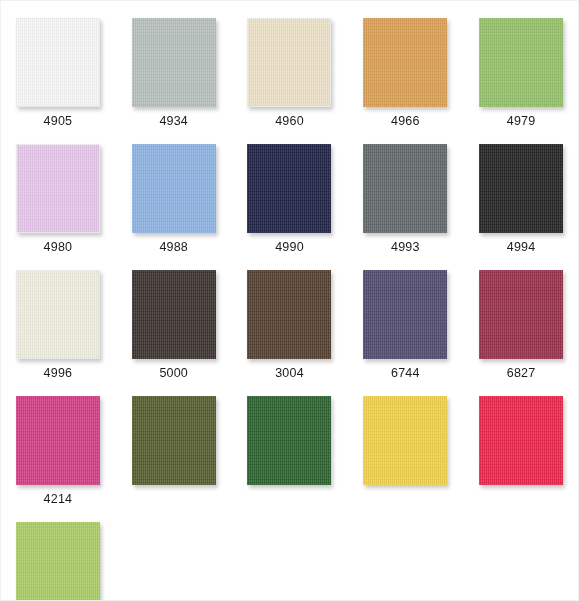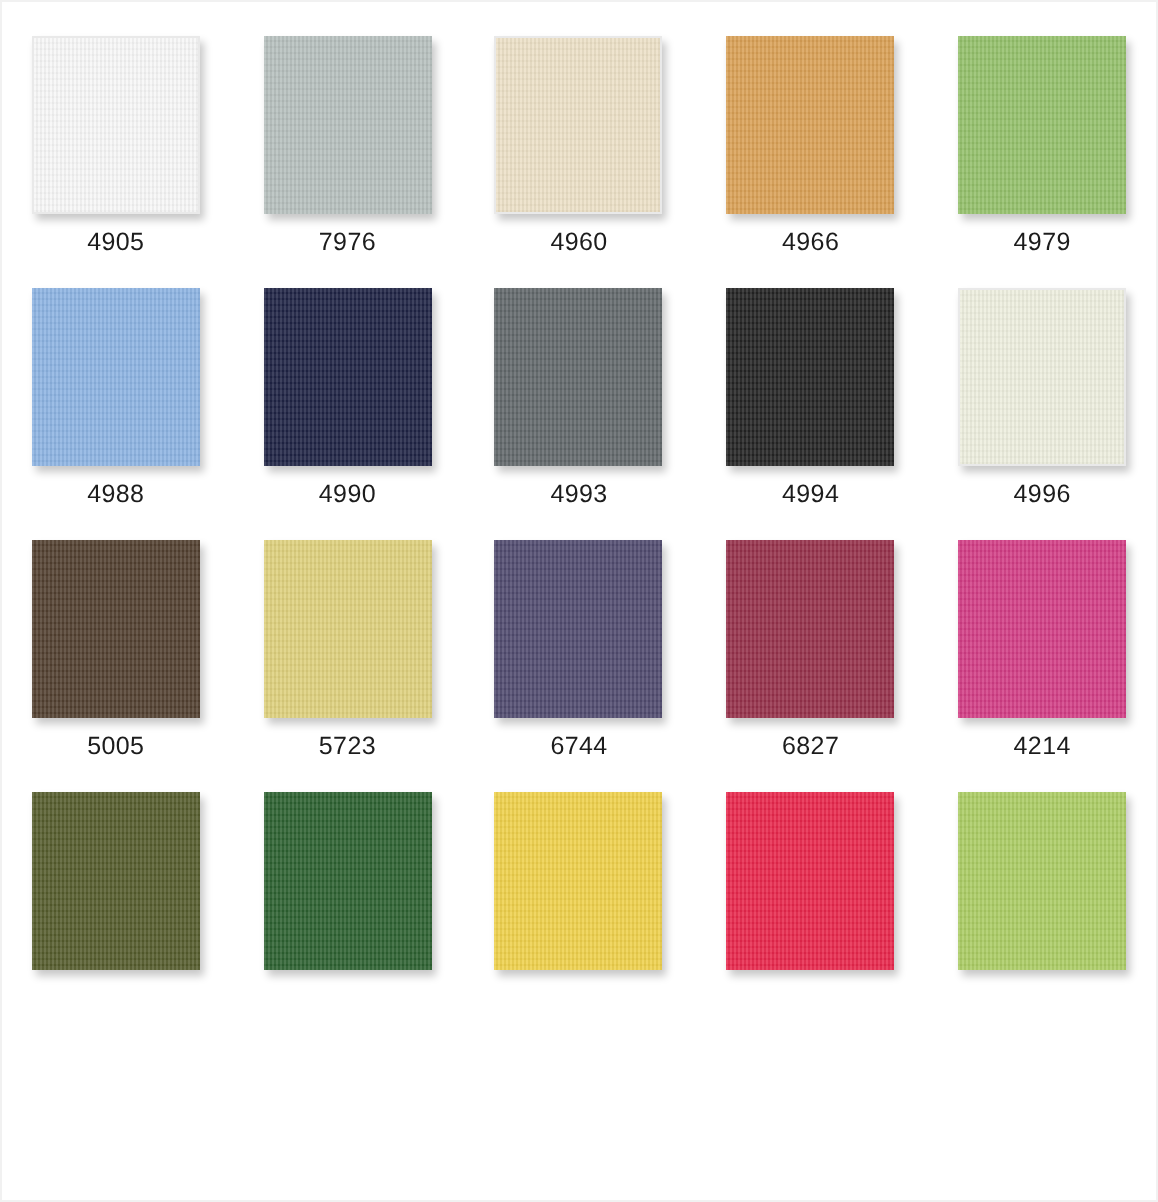--- a/index.html
+++ b/index.html
@@ -110,21 +110,21 @@
       <div class="cell">
         <div class="chip-wrap">
           <div class="chip light" style="background: rgb(247, 247, 247);"></div>
         </div>
         <div class="chip-label">4905</div>
       </div>
       <div class="cell">
         <div class="chip-wrap">
           <div class="chip" style="background: rgb(182, 191, 189);"></div>
         </div>
-        <div class="chip-label">7976</div>
+        <div class="chip-label">4934</div>
       </div>
       <div class="cell">
         <div class="chip-wrap">
           <div class="chip light" style="background: rgb(236, 224, 198);"></div>
         </div>
         <div class="chip-label">4960</div>
       </div>
       <div class="cell">
         <div class="chip-wrap">
           <div class="chip" style="background: rgb(217, 160, 85);"></div>
@@ -132,20 +132,26 @@
         <div class="chip-label">4966</div>
       </div>
       <div class="cell">
         <div class="chip-wrap">
           <div class="chip" style="background: rgb(147, 192, 106);"></div>
         </div>
         <div class="chip-label">4979</div>
       </div>
       <div class="cell">
         <div class="chip-wrap">
+          <div class="chip light" style="background: rgb(231, 198, 236);"></div>
+        </div>
+        <div class="chip-label">4980</div>
+      </div>
+      <div class="cell">
+        <div class="chip-wrap">
           <div class="chip" style="background: rgb(140, 179, 226);"></div>
         </div>
         <div class="chip-label">4988</div>
       </div>
       <div class="cell">
         <div class="chip-wrap">
           <div class="chip" style="background: rgb(30, 35, 68);"></div>
         </div>
         <div class="chip-label">4990</div>
       </div>
@@ -162,29 +168,29 @@
         <div class="chip-label">4994</div>
       </div>
       <div class="cell">
         <div class="chip-wrap">
           <div class="chip light" style="background: rgb(237, 238, 222);"></div>
         </div>
         <div class="chip-label">4996</div>
       </div>
       <div class="cell">
         <div class="chip-wrap">
+          <div class="chip" style="background: rgb(58, 50, 47);"></div>
+        </div>
+        <div class="chip-label">5000</div>
+      </div>
+      <div class="cell">
+        <div class="chip-wrap">
           <div class="chip" style="background: rgb(81, 63, 47);"></div>
         </div>
-        <div class="chip-label">5005</div>
-      </div>
-      <div class="cell">
-        <div class="chip-wrap">
-          <div class="chip" style="background: rgb(222, 208, 124);"></div>
-        </div>
-        <div class="chip-label">5723</div>
+        <div class="chip-label">3004</div>
       </div>
       <div class="cell">
         <div class="chip-wrap">
           <div class="chip" style="background: rgb(79, 74, 110);"></div>
         </div>
         <div class="chip-label">6744</div>
       </div>
       <div class="cell">
         <div class="chip-wrap">
           <div class="chip" style="background: rgb(149, 48, 74);"></div>

